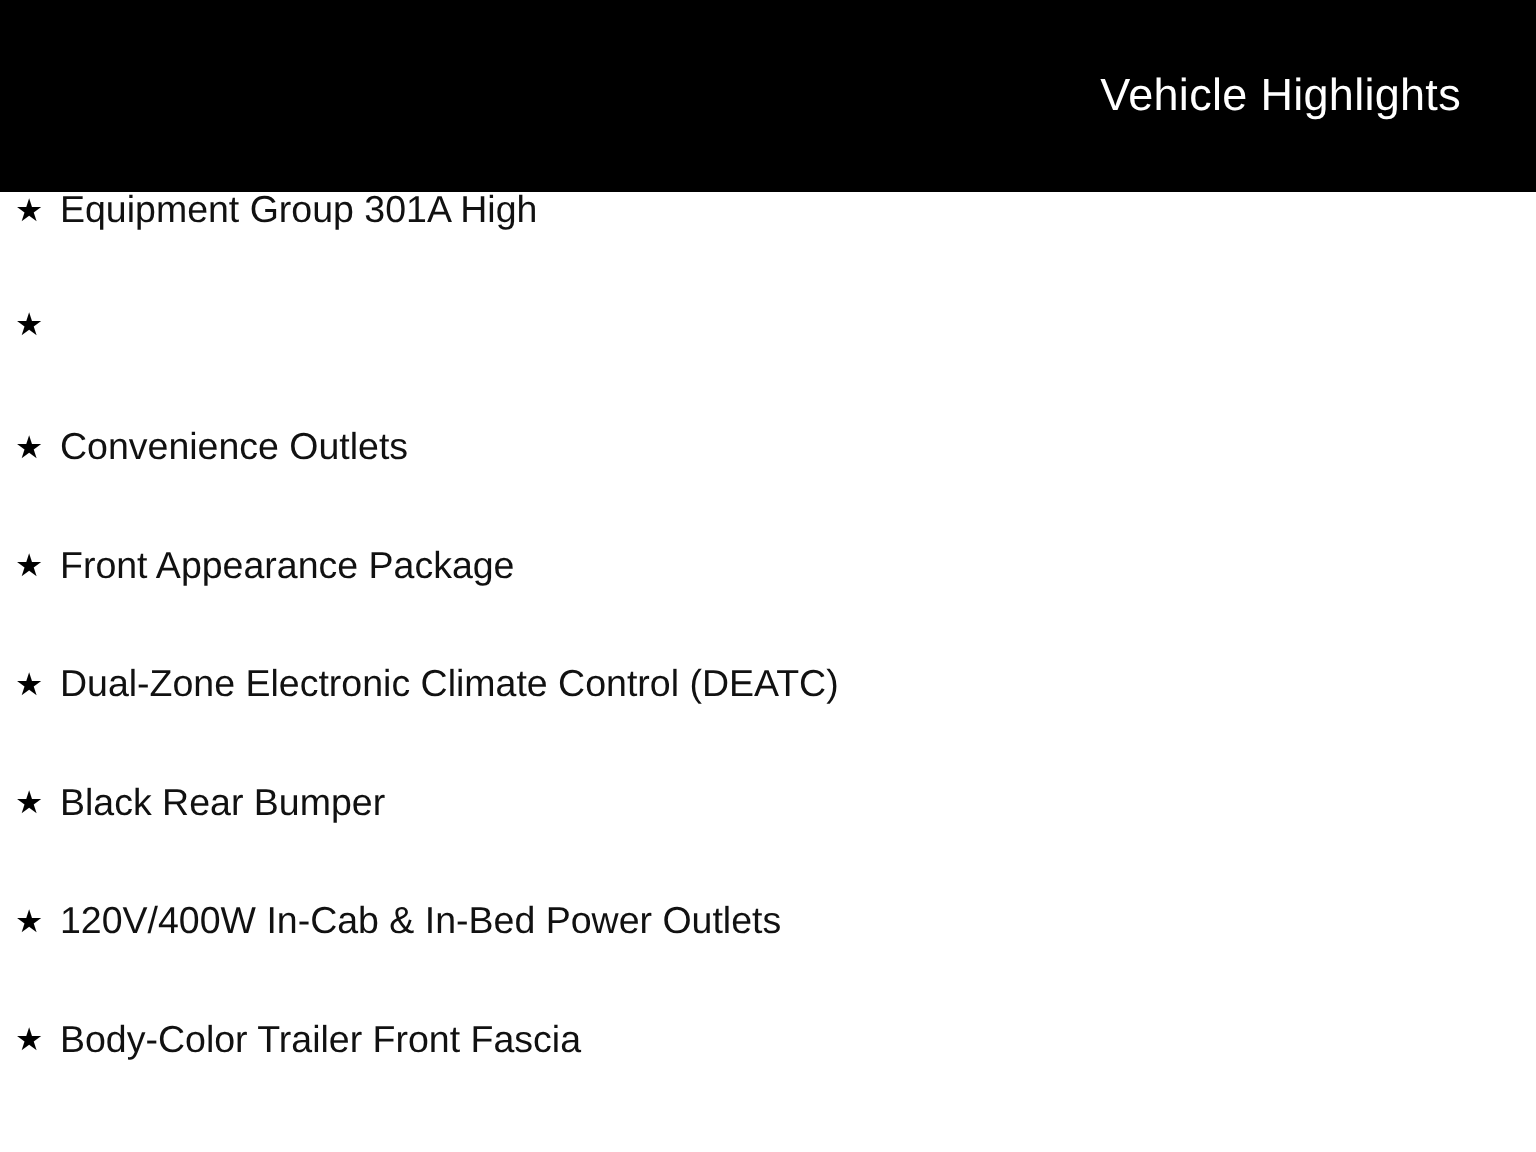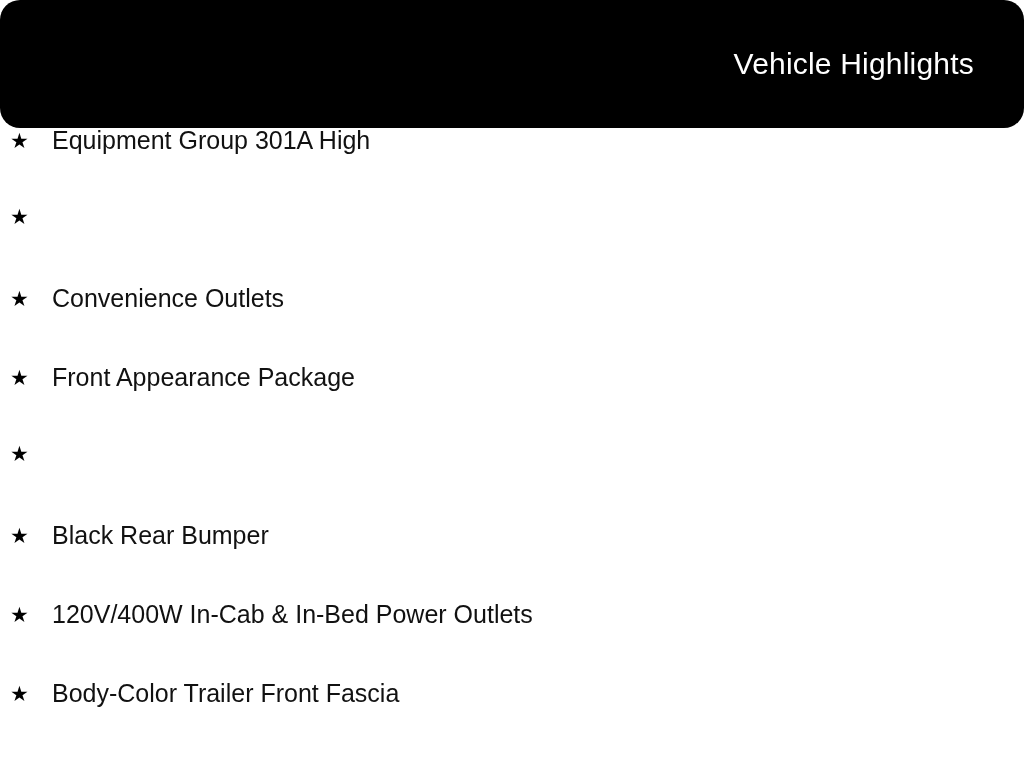--- a/index.html
+++ b/index.html
@@ -24,21 +24,20 @@
     left: 0;
     top: 0;
     width: 1024px;
     height: 128px;
     background: #000000;
     display: flex;
     align-items: center;
     justify-content: flex-end;
     box-sizing: border-box;
     padding-right: 50px;
-    border-radius: 20px;
   }
   .header-title {
     color: #ffffff;
     font-size: 30px;
     font-weight: 400;
     letter-spacing: 0.2px;
     line-height: 1;
   }
   .highlights-list {
     position: absolute;
@@ -66,21 +65,20 @@
     flex: 0 0 30px;
     position: relative;
     top: -1px;
   }
   .highlight-label {
     color: #111111;
     font-size: 25px;
     font-weight: 400;
     line-height: 1;
     white-space: nowrap;
-    margin-left: 12px;
   }
 </style>
 </head>
 <body>
 
 <div class="page">
 
   <div class="header-bar">
     <div class="header-title">Vehicle Highlights</div>
   </div>
@@ -96,20 +94,21 @@
     <li class="highlight-item">
       <span class="star-icon">★</span>
       <span class="highlight-label">Convenience Outlets</span>
     </li>
     <li class="highlight-item">
       <span class="star-icon">★</span>
       <span class="highlight-label">Front Appearance Package</span>
     </li>
     <li class="highlight-item">
       <span class="star-icon">★</span>
+      <span class="highlight-label">Dual-Zone Electronic Climate Control (DEATC)</span>
     </li>
     <li class="highlight-item">
       <span class="star-icon">★</span>
       <span class="highlight-label">Black Rear Bumper</span>
     </li>
     <li class="highlight-item">
       <span class="star-icon">★</span>
       <span class="highlight-label">120V/400W In-Cab &amp; In-Bed Power Outlets</span>
     </li>
     <li class="highlight-item">

